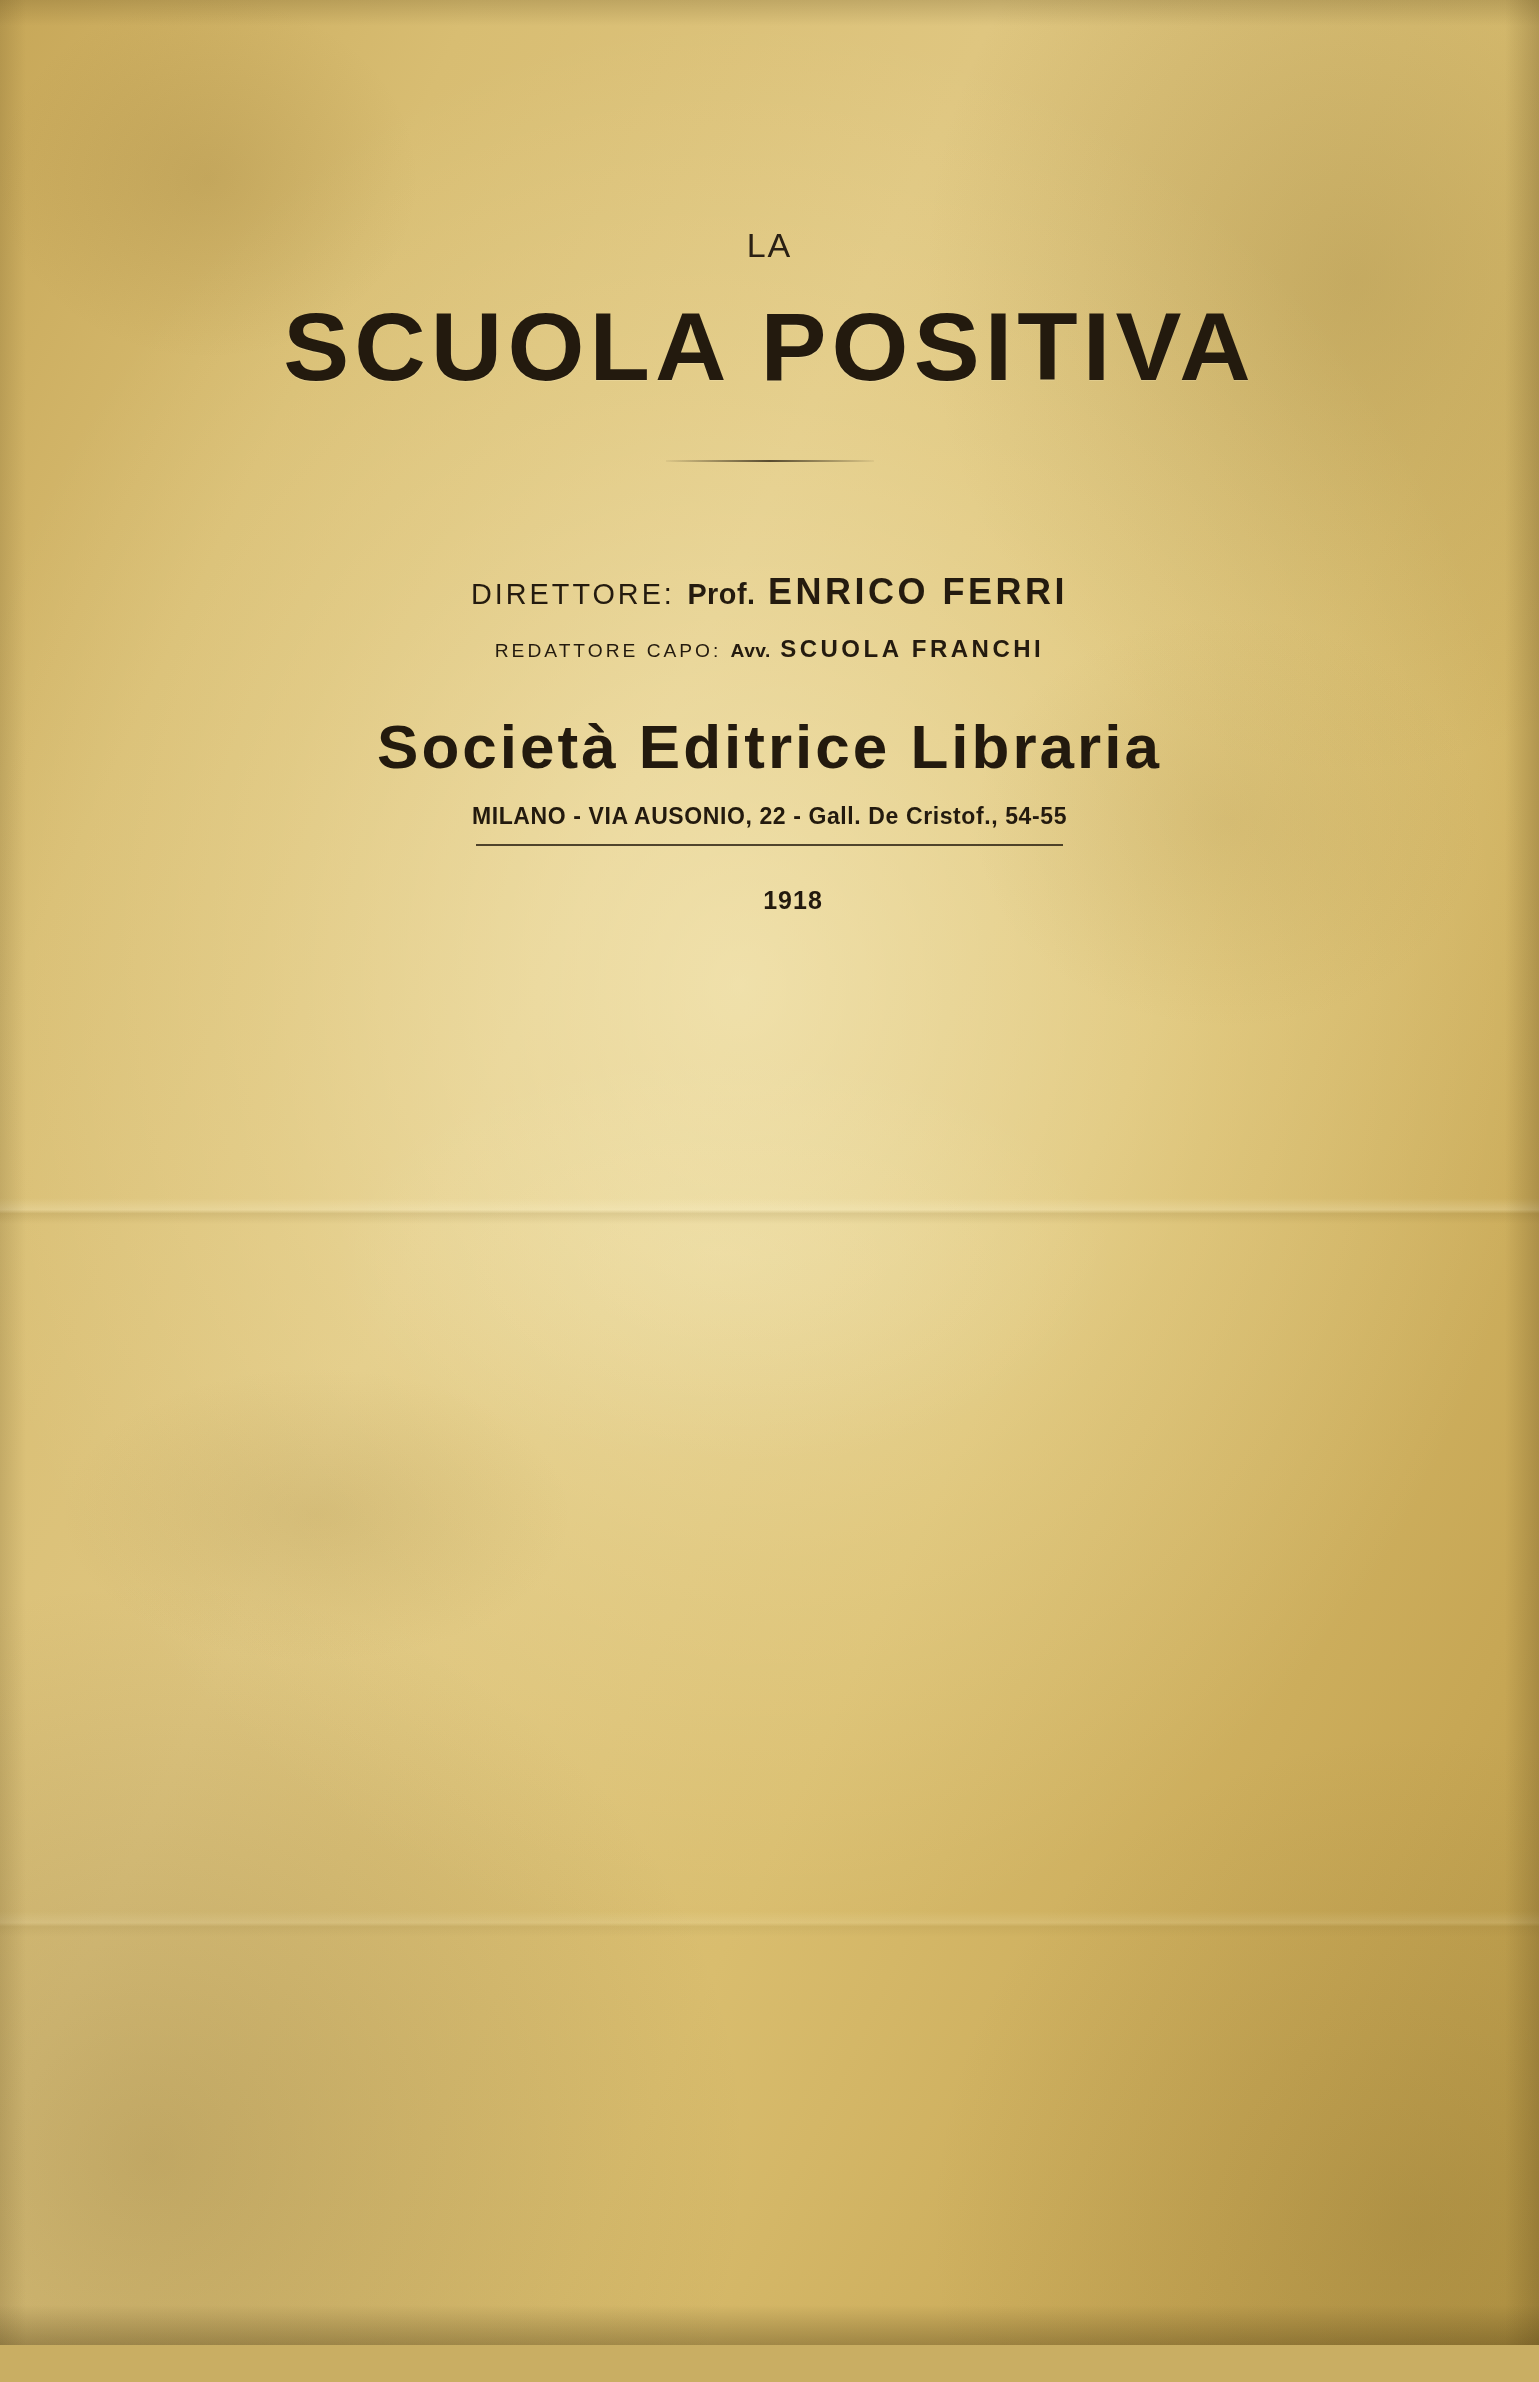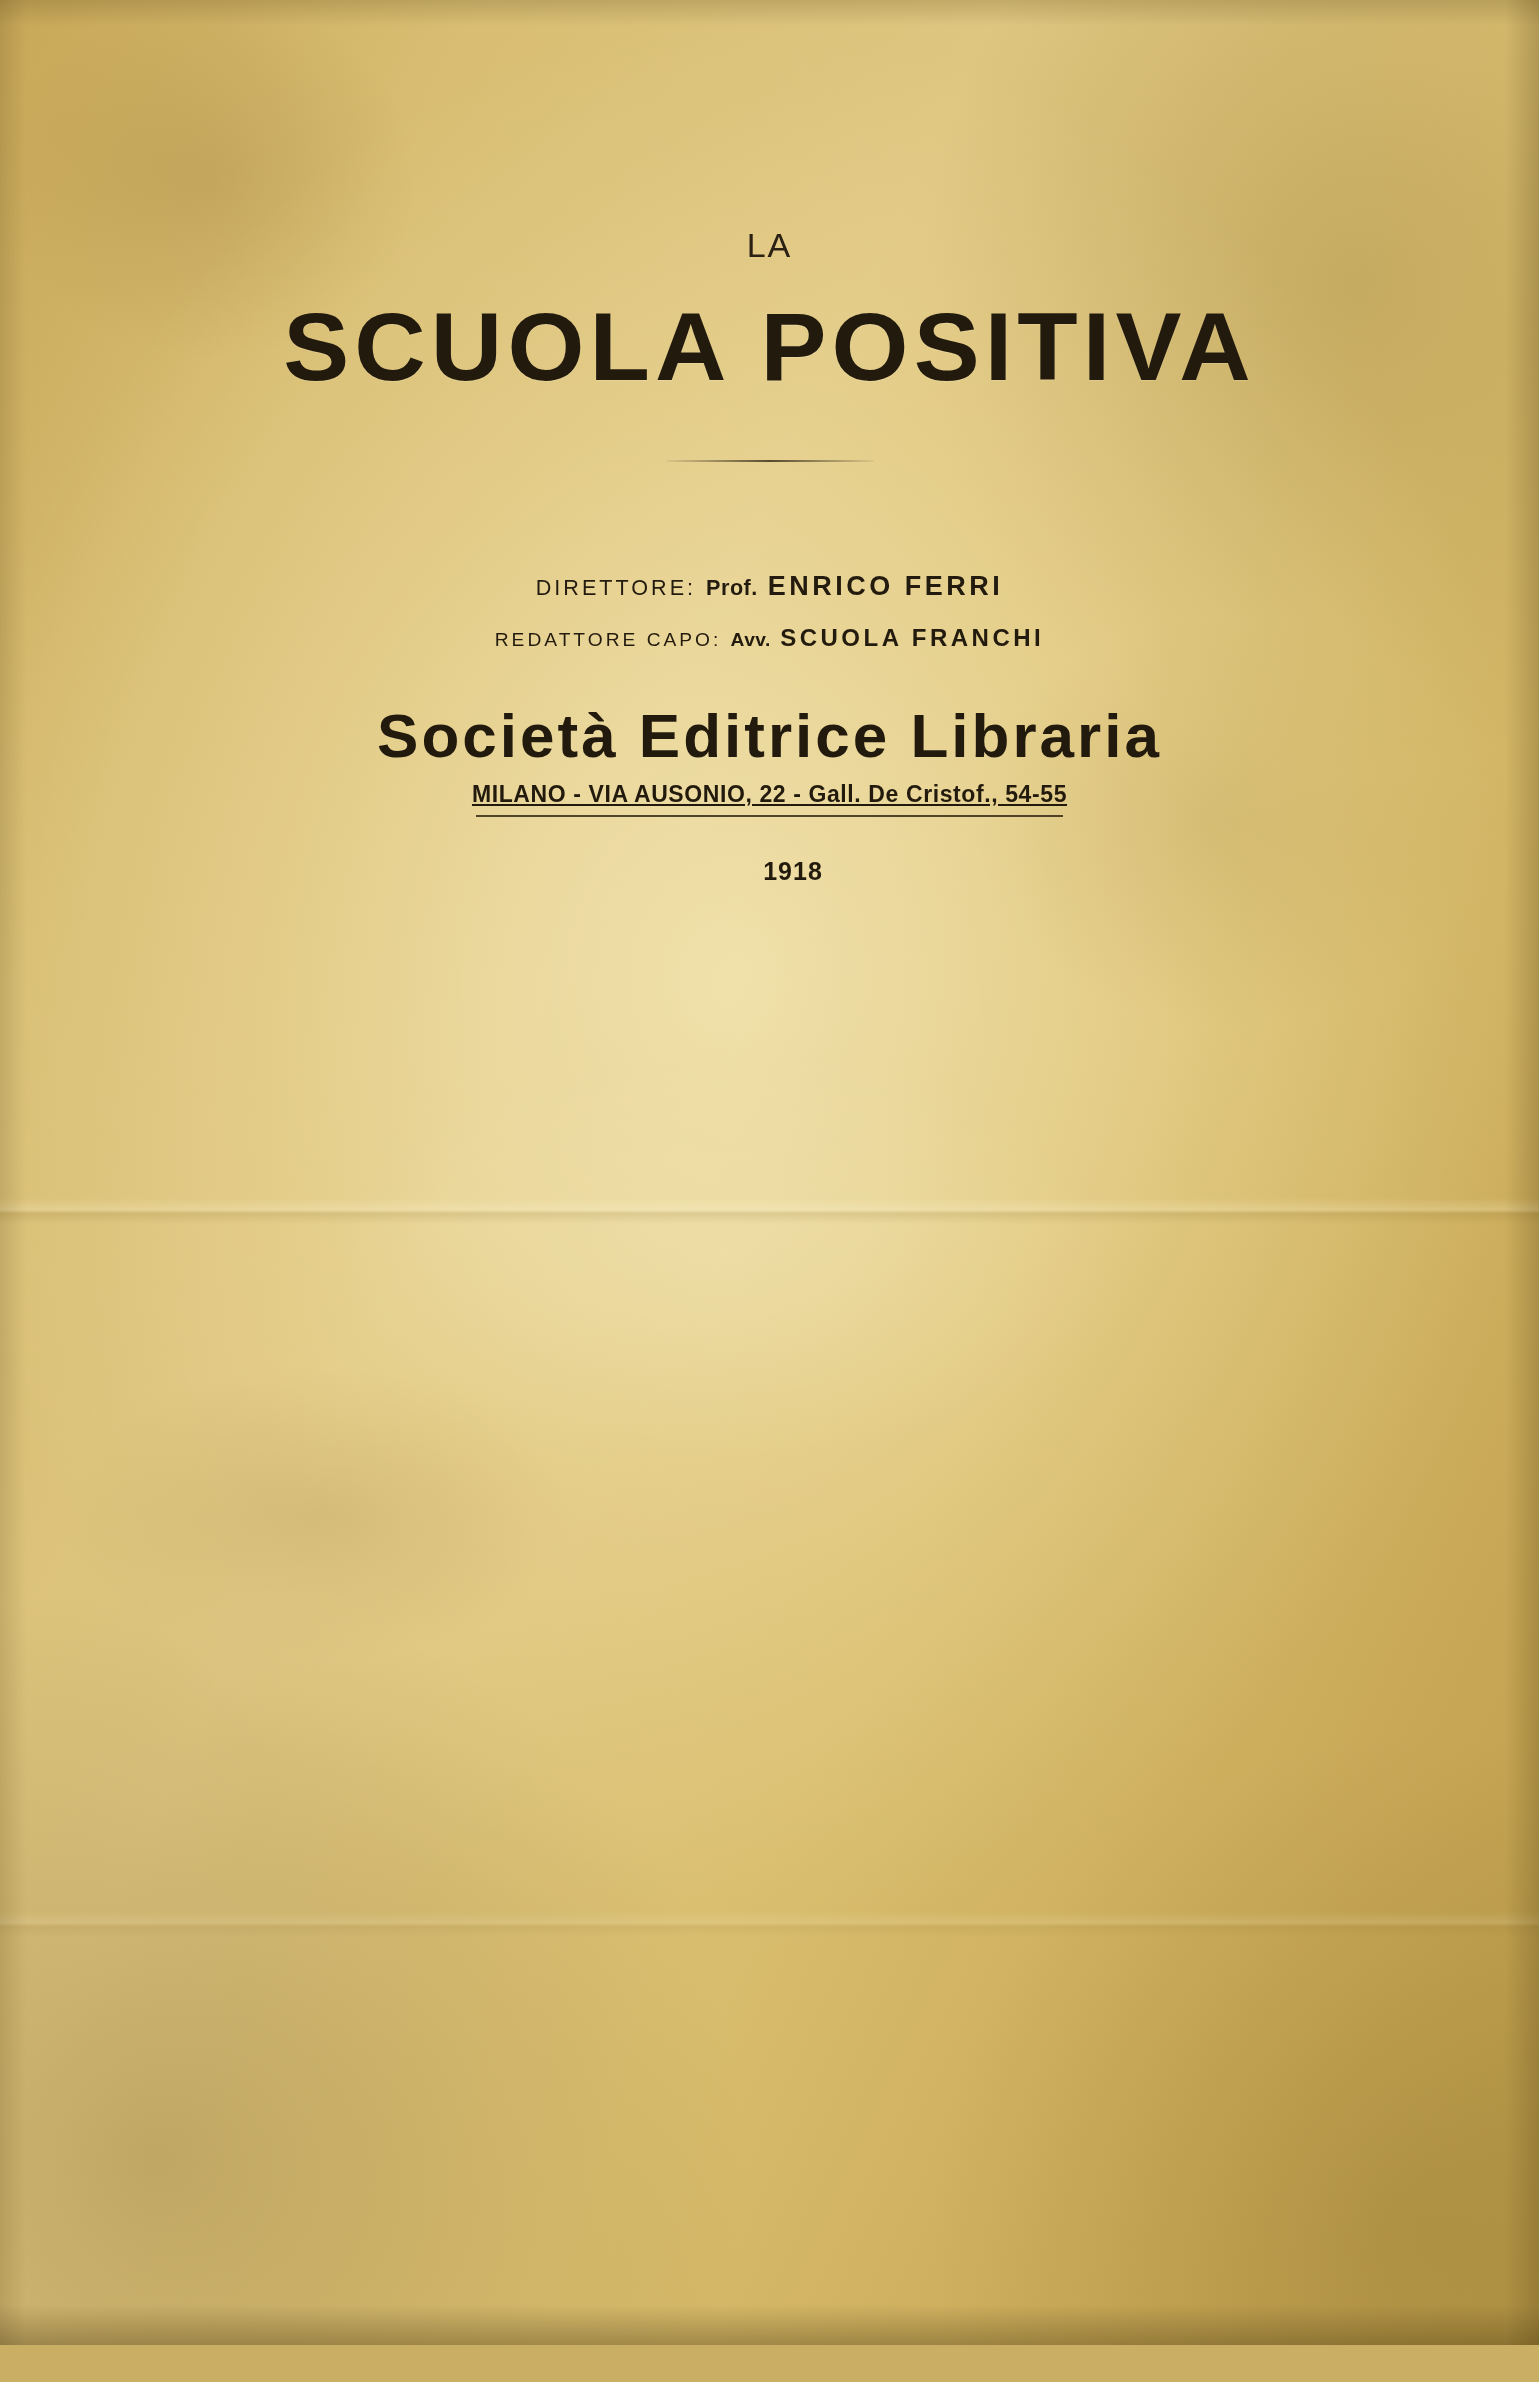--- a/index.html
+++ b/index.html
@@ -116,21 +116,21 @@
   }
 
   .credits {
     margin-top: 109px;
     font-family: "Liberation Sans", sans-serif;
     color: #241b0f;
   }
   .credit-line {
     letter-spacing: 2.5px;
   }
-  .credit-line.l1 { font-size: 27px; }
+  .credit-line.l1 { font-size: 36px; }
   .credit-line.l2 { font-size: 24px; margin-top: 22px; }
   .credit-line .lbl { font-size: 0.80em; letter-spacing: 3px; }
   .credit-line .role { font-weight: 700; font-size: 0.80em; letter-spacing: 0.5px; }
   .credit-line .nm { font-weight: 700; letter-spacing: 3.5px; }
 
   .issue {
     margin-top: 327px;
     font-family: "Liberation Sans", sans-serif;
     color: #2a2014;
   }
@@ -154,28 +154,27 @@
     margin-top: 48px;
     font-family: "Liberation Sans", sans-serif;
     color: #231a0e;
   }
   .publisher {
     font-size: 62px;
     font-weight: 700;
     letter-spacing: 3px;
   }
   .address {
-    margin-top: 10px;
+    margin-top: 21px;
     font-size: 23px;
     font-weight: 700;
     letter-spacing: 0.6px;
     position: relative;
     display: inline-block;
-    padding-bottom: 9px;
-    text-decoration: underline;
+    padding-bottom: 16px;
   }
   .address:after {
     content: "";
     position: absolute;
     left: 4px; right: 4px; bottom: 0;
     height: 2px;
     background: rgba(40,30,15,0.8);
   }
   .year {
     margin-top: 40px;

